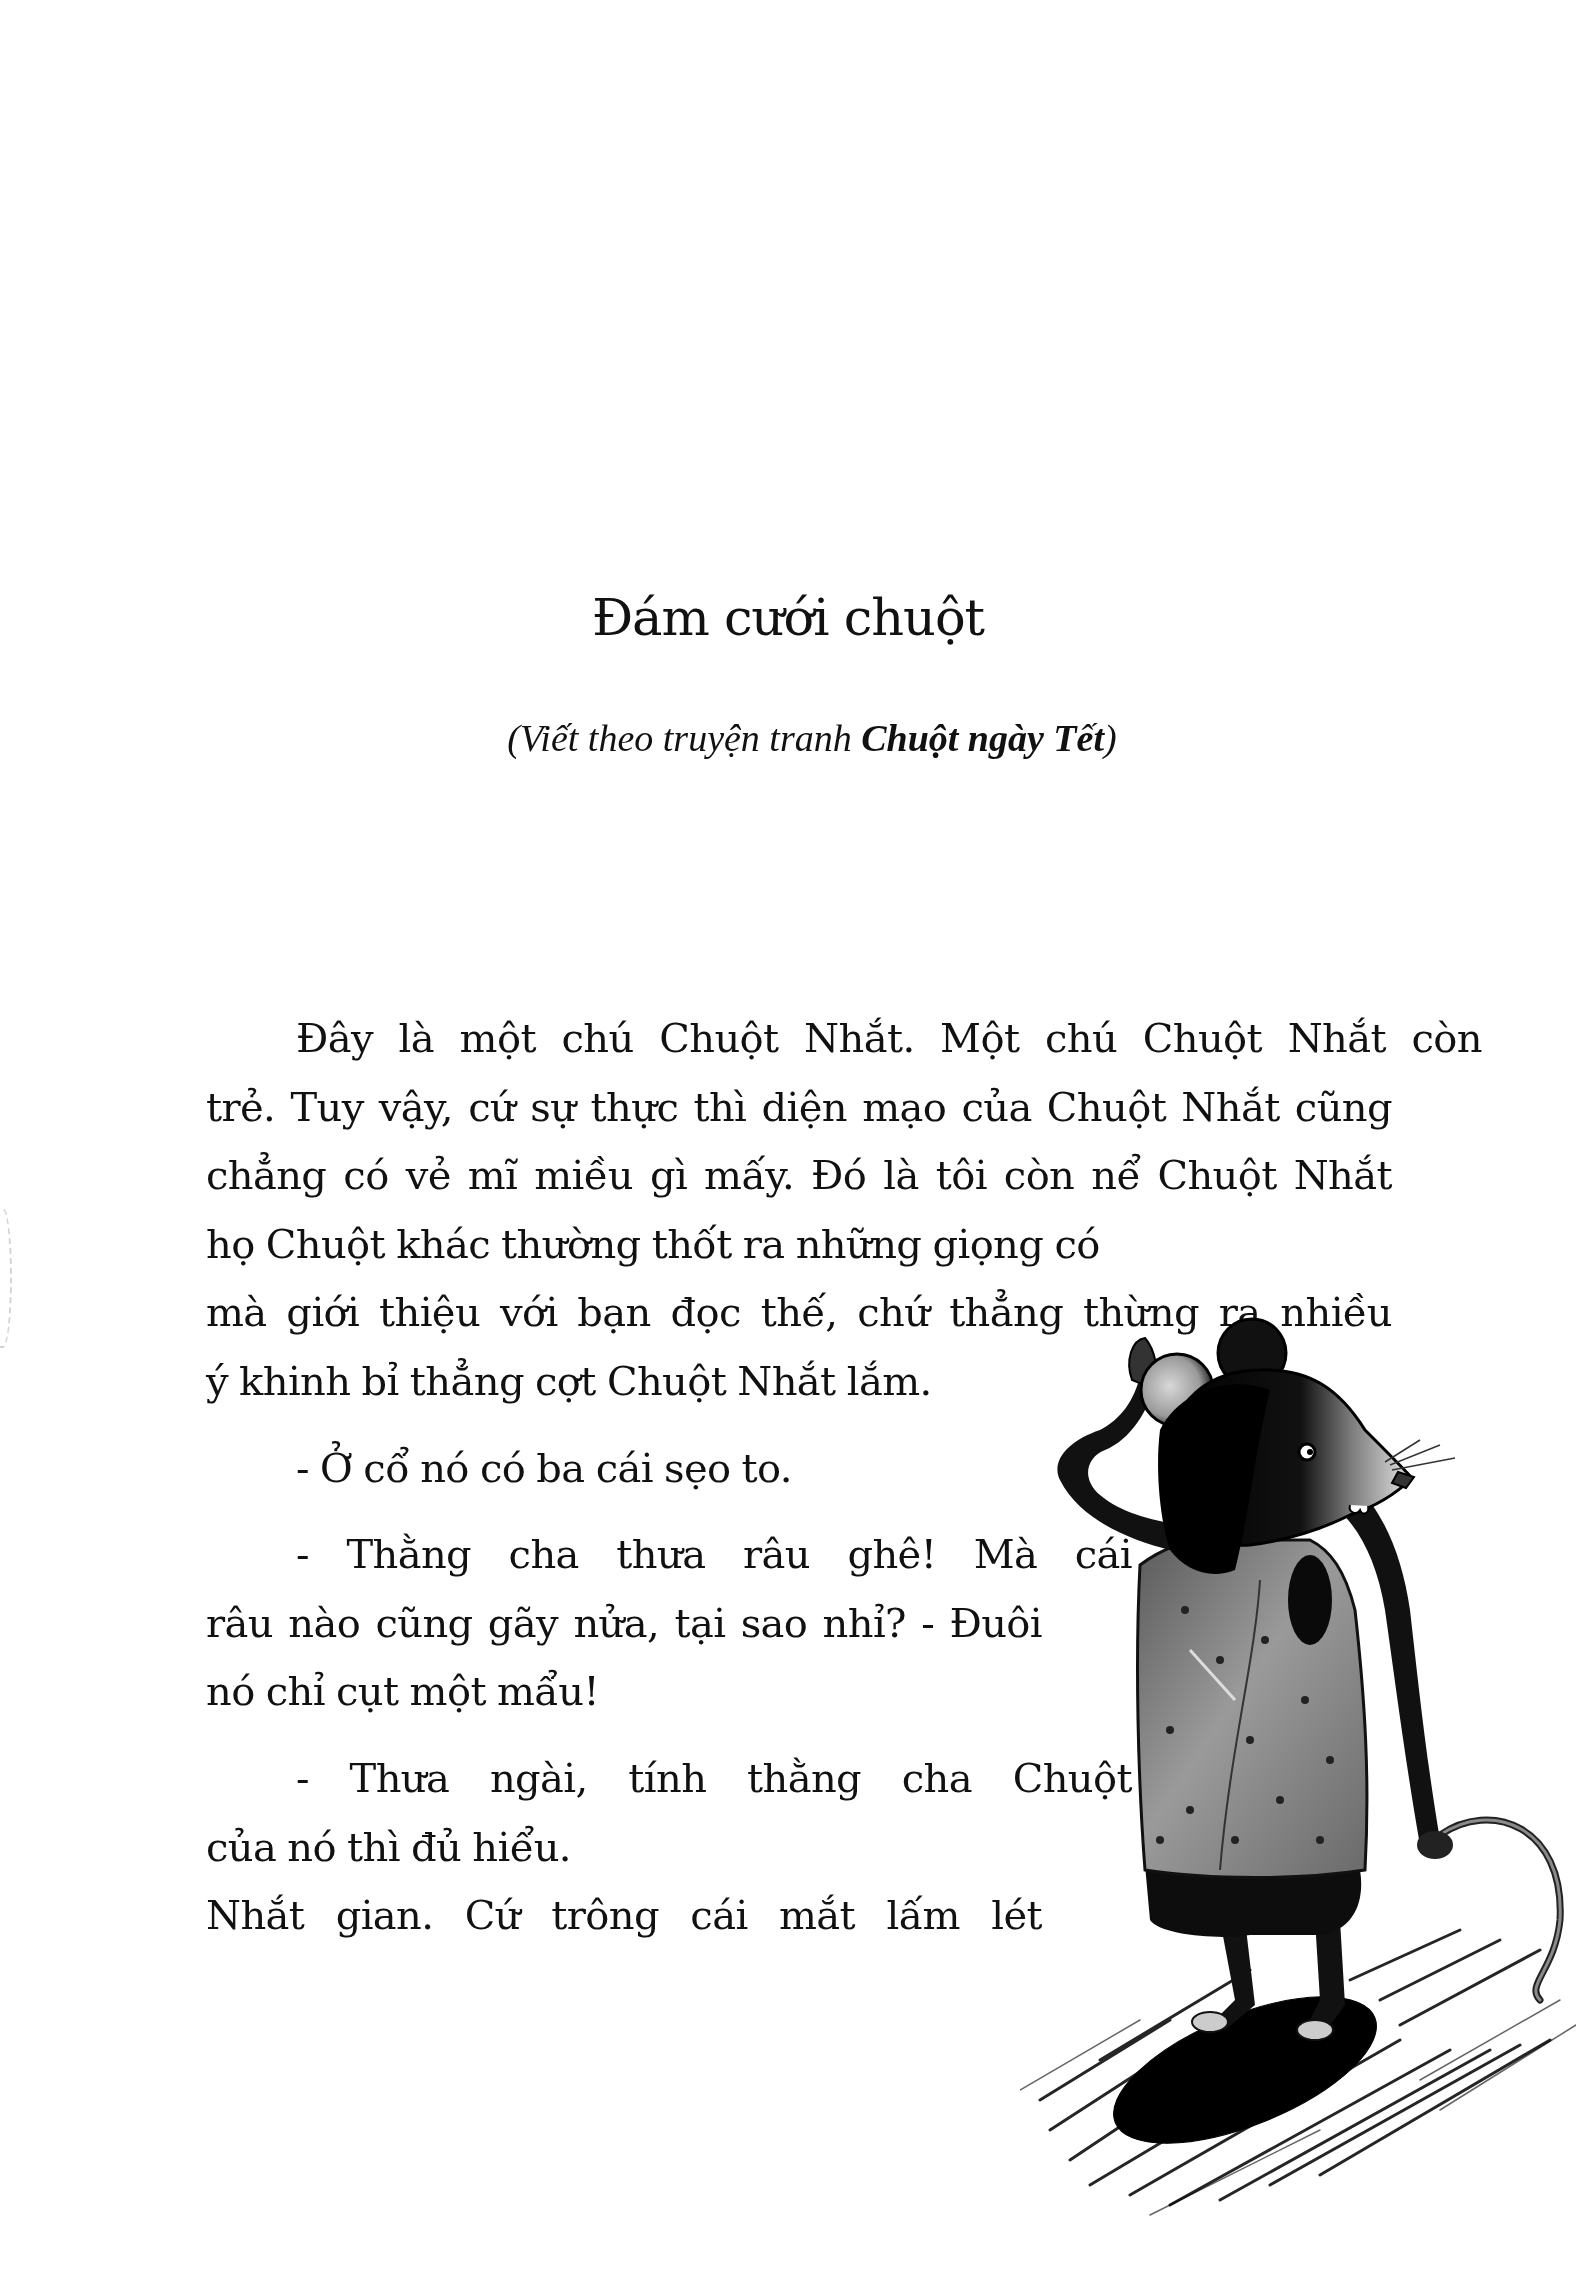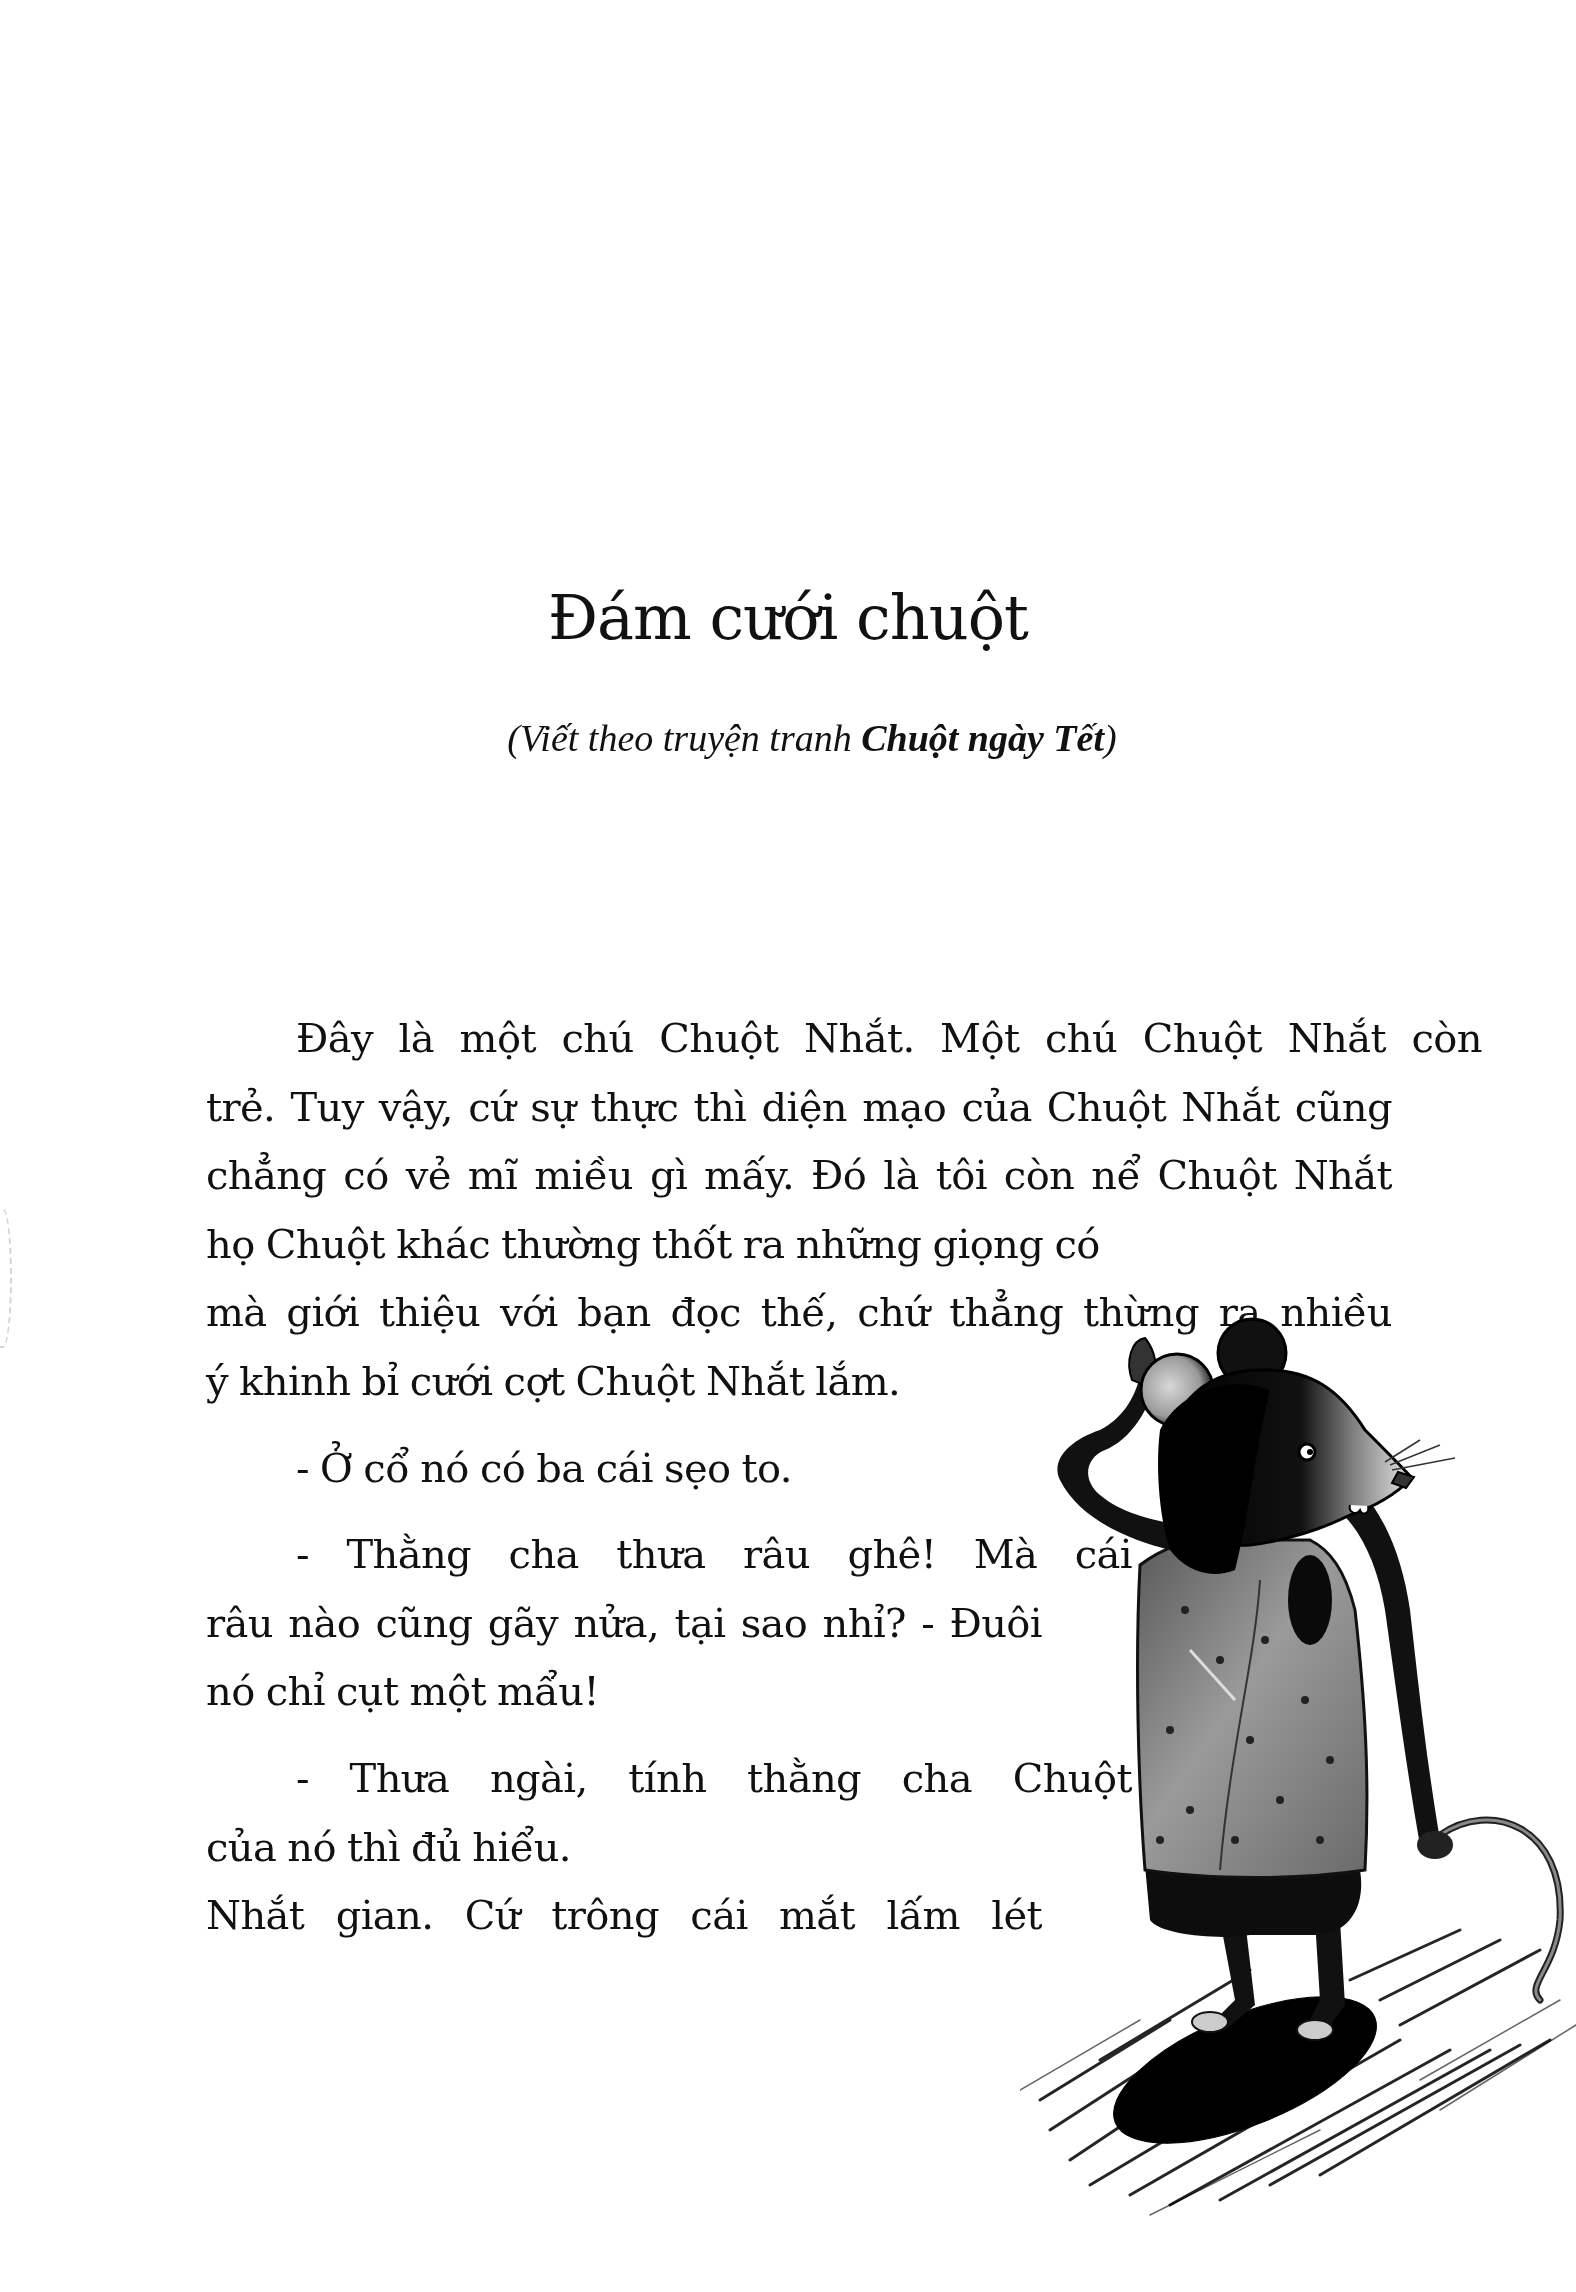--- a/index.html
+++ b/index.html
@@ -9,21 +9,21 @@
     background: #ffffff; color: #111111;
     font-family: "DejaVu Serif", "Liberation Serif", serif;
   }
   .edge-mark {
     position: absolute; left: -6px; top: 1208px; width: 16px; height: 136px;
     border: 2px dashed #c9c9c9; border-left: none; border-radius: 0 50% 50% 0;
     opacity: 0.8;
   }
   .title {
     position: absolute; left: 0; width: 1576px; top: 578px;
-    text-align: center; font-size: 62px; line-height: 80px;
+    text-align: center; font-size: 51px; line-height: 80px;
     font-family: "DejaVu Serif", "Liberation Serif", serif;
     font-weight: normal; letter-spacing: -1px; color: #111;
     margin: 0;
   }
   .subtitle {
     position: absolute; left: 0; width: 1576px; top: 712px;
     text-align: center; font-size: 38px; line-height: 52px;
     font-family: "Liberation Serif", "DejaVu Serif", serif;
     font-style: italic; color: #111; margin: 0; padding-left: 24px;
   }
@@ -57,21 +57,21 @@
   <p class="subtitle"><span>(Viết theo truyện tranh </span><b>Chuột ngày Tết</b><span>)</span></p>
 
   <div class="body-text">
 
     <div class="para">
       <span class="line just w-full indent">Đây là một chú Chuột Nhắt. Một chú Chuột Nhắt còn</span>
       <span class="line just w-full">trẻ. Tuy vậy, cứ sự thực thì diện mạo của Chuột Nhắt cũng</span>
       <span class="line just w-full">chẳng có vẻ mĩ miều gì mấy. Đó là tôi còn nể Chuột Nhắt</span>
       <span class="line">họ Chuột khác thường thốt ra những giọng có</span>
       <span class="line just w-full">mà giới thiệu với bạn đọc thế, chứ thẳng thừng ra nhiều</span>
-      <span class="line">ý khinh bỉ cưới cợt Chuột Nhắt lắm.</span>
+      <span class="line">ý khinh bỉ thẳng cợt Chuột Nhắt lắm.</span>
     </div>
 
 
     <div class="para gap">
       <span class="line indent">- Ở cổ nó có ba cái sẹo to.</span>
     </div>
 
     <div class="para gap">
       <span class="line just w-wrap indent">- Thằng cha thưa râu ghê!  Mà cái</span>
       <span class="line just w-wrap">râu nào cũng gãy nửa, tại sao nhỉ? - Đuôi</span>

